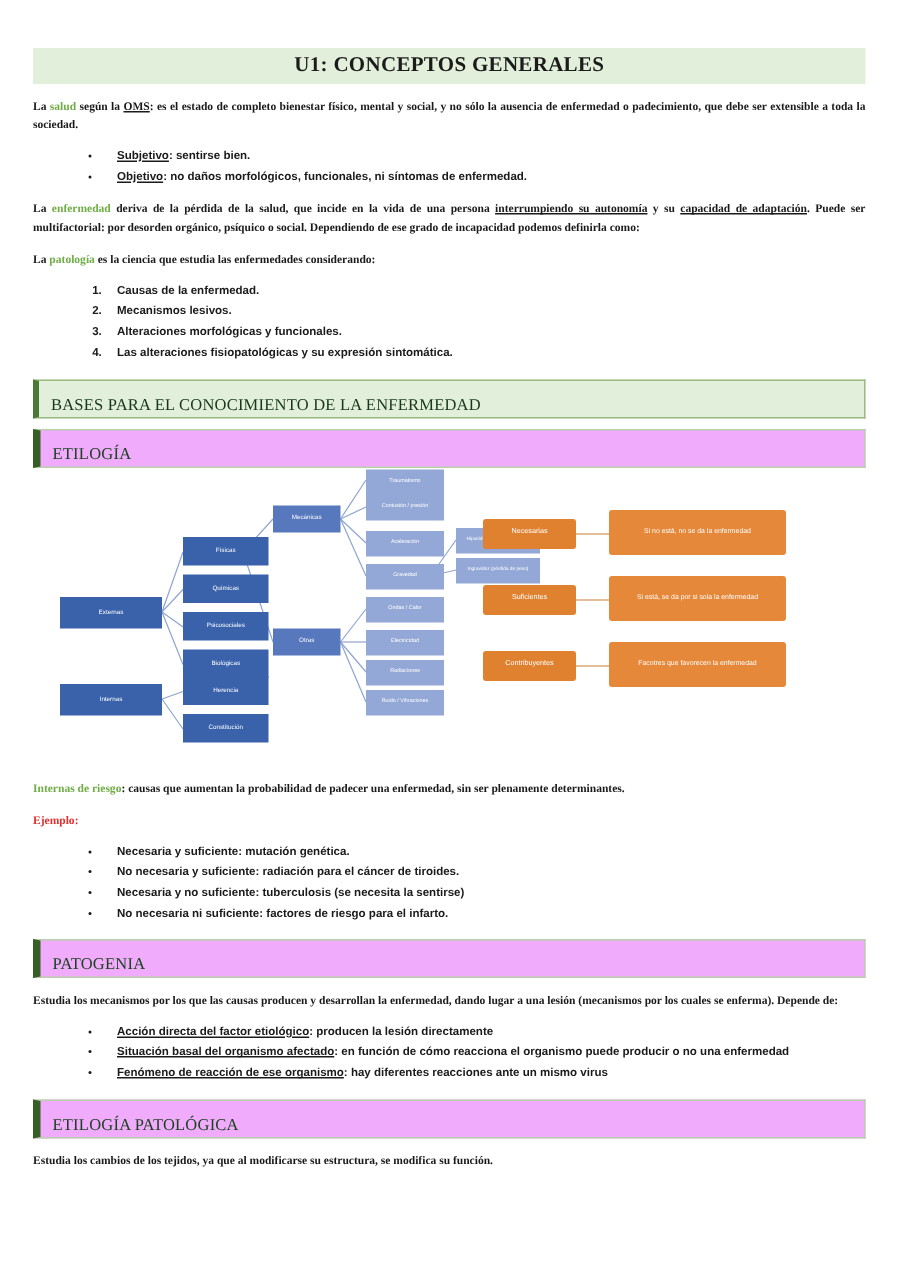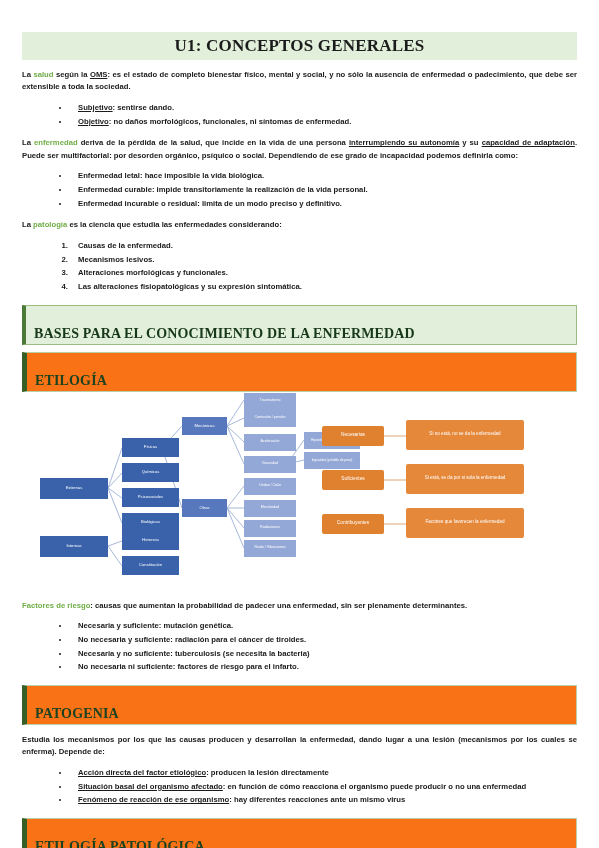--- a/index.html
+++ b/index.html
@@ -13,33 +13,34 @@
     overflow: hidden;
   }
   .page { width:599px; height:848px; position:relative; padding: 0 22px; }
 
   .title-bar {
     margin: 32px 0 0 0;
     background: #e2efda;
     text-align: center;
     font-family: "Liberation Serif", serif;
     font-weight: bold;
-    font-size: 17px;
+    font-size: 14px;
     letter-spacing: .2px;
     padding: 4px 0 4px 0;
     color: #1b1b1b;
   }
 
   p.para {
     font-size: 7.7px;
     line-height: 1.62;
     text-align: justify;
     margin: 9px 0 0 0;
     font-weight: bold;
     color: #1a1a1a;
+    font-family: Liberation Serif, serif;
   }
   .green { color:#70ad47; }
   .red { color:#e03030; }
   .u { text-decoration: underline; text-align: center; }
 
   ul.bul, ol.num {
     margin: 7px 0 0 0;
     padding-left: 48px;
     font-size: 7.7px;
     line-height: 1.78;
@@ -50,28 +51,28 @@
   ol.num { list-style: decimal; }
   ul.bul li, ol.num li { padding-left: 8px; }
   ol.num li::marker { font-weight: bold; }
 
   .band {
     margin-top: 11px;
     background: #e2efda;
     border: 1px solid #9cbb82;
     border-left: 4px solid #4a7a35;
     font-family: "Liberation Serif", serif;
-    font-weight: bold;
-    font-size: 14px;
+    font-weight: normal;
+    font-size: 11px;
     color: #17381a;
-    padding: 20px 0 2px 8px;
+    padding: 10px 0 2px 8px;
     letter-spacing: .15px;
   }
   .band.white {
-    background: #f97316;
+    background: #f0abfc;
     border: 1px solid #b9cfaa;
     border-left: 5px solid #375f25;
     color: #1d4220;
   }
 
   
   .diagram-wrap { position: relative; width: 555px; height: 200px; margin-top: 6px; }
   svg.diagram { position:absolute; left:0; top:0; width:555px; height:200px; }
   .nd { position:absolute; display:flex; align-items:center; justify-content:center;
         text-align:center; color:#ffffff; line-height:1.03; overflow:hidden; }
@@ -84,31 +85,26 @@
 </head>
 <body>
 
 <div class="page">
 
   <div class="title-bar">U1: CONCEPTOS GENERALES</div>
 
   <p class="para"><span>La </span><span class="green">salud</span><span> según la </span><span class="u">OMS</span><span>: es el estado de completo bienestar físico, mental y social, y no sólo la ausencia de enfermedad o padecimiento, que debe ser extensible a toda la sociedad.</span></p>
 
   <ul class="bul">
-    <li><span class="u">Subjetivo</span><span>: sentirse dando.</span></li>
+    <li><span class="u">Subjetivo</span><span>: sentirse bien.</span></li>
     <li><span class="u">Objetivo</span><span>: no daños morfológicos, funcionales, ni síntomas de enfermedad.</span></li>
   </ul>
 
   <p class="para"><span>La </span><span class="green">enfermedad</span><span> deriva de la pérdida de la salud, que incide en la vida de una persona </span><span class="u">interrumpiendo su autonomía</span><span> y su </span><span class="u">capacidad de adaptación</span><span>. Puede ser multifactorial: por desorden orgánico, psíquico o social. Dependiendo de ese grado de incapacidad podemos definirla como:</span></p>
 
-  <ul class="bul">
-    <li>Enfermedad letal: hace imposible la vida biológica.</li>
-    <li>Enfermedad curable: impide transitoriamente la realización de la vida personal.</li>
-    <li>Enfermedad incurable o residual: limita de un modo preciso y definitivo.</li>
-  </ul>
 
   <p class="para"><span>La </span><span class="green">patología</span><span> es la ciencia que estudia las enfermedades considerando:</span></p>
 
   <ol class="num">
     <li>Causas de la enfermedad.</li>
     <li>Mecanismos lesivos.</li>
     <li>Alteraciones morfológicas y funcionales.</li>
     <li>Las alteraciones fisiopatológicas y su expresión sintomática.</li>
   </ol>
 
@@ -183,37 +179,39 @@
     <div class="nd or" style="left:300px; top:28px;  width:62px; height:20px; font-size:4.8px;">Necesarias</div>
     <div class="nd or2" style="left:384px; top:22px;  width:118px; height:30px; font-size:4.6px; padding:0 5px;">Si no está, no se da la enfermedad</div>
 
     <div class="nd or" style="left:300px; top:72px;  width:62px; height:20px; font-size:4.8px;">Suficientes</div>
     <div class="nd or2" style="left:384px; top:66px;  width:118px; height:30px; font-size:4.6px; padding:0 5px;">Si está, se da por si sola la enfermedad</div>
 
     <div class="nd or" style="left:300px; top:116px; width:62px; height:20px; font-size:4.8px;">Contribuyentes</div>
     <div class="nd or2" style="left:384px; top:110px; width:118px; height:30px; font-size:4.6px; padding:0 5px;">Facotres que favorecen la enfermedad</div>
   </div>
 
-  <p class="para" style="margin-top:2px;"><span class="green">Factores de riesgo</span><span>: causas que aumentan la probabilidad de padecer una enfermedad, sin ser plenamente determinantes.</span></p>
-
+  <p class="para" style="margin-top:2px;"><span class="green">Internas de riesgo</span><span>: causas que aumentan la probabilidad de padecer una enfermedad, sin ser plenamente determinantes.</span></p>
+
+  <p class="para"><span class="red">Ejemplo:</span></p>
 
   <ul class="bul">
     <li>Necesaria y suficiente: mutación genética.</li>
     <li>No necesaria y suficiente: radiación para el cáncer de tiroides.</li>
-    <li>Necesaria y no suficiente: tuberculosis (se necesita la bacteria)</li>
+    <li>Necesaria y no suficiente: tuberculosis (se necesita la sentirse)</li>
     <li>No necesaria ni suficiente: factores de riesgo para el infarto.</li>
   </ul>
 
   <div class="band white">PATOGENIA</div>
 
   <p class="para">Estudia los mecanismos por los que las causas producen y desarrollan la enfermedad, dando lugar a una lesión (mecanismos por los cuales se enferma). Depende de:</p>
 
   <ul class="bul">
     <li><span class="u">Acción directa del factor etiológico</span><span>: producen la lesión directamente</span></li>
     <li><span class="u">Situación basal del organismo afectado</span><span>: en función de cómo reacciona el organismo puede producir o no una enfermedad</span></li>
     <li><span class="u">Fenómeno de reacción de ese organismo</span><span>: hay diferentes reacciones ante un mismo virus</span></li>
   </ul>
 
 
   <div class="band white">ETILOGÍA PATOLÓGICA</div>
 
+  <p class="para">Estudia los cambios de los tejidos, ya que al modificarse su estructura, se modifica su función.</p>
 
 </div>
 
 </body></html>

